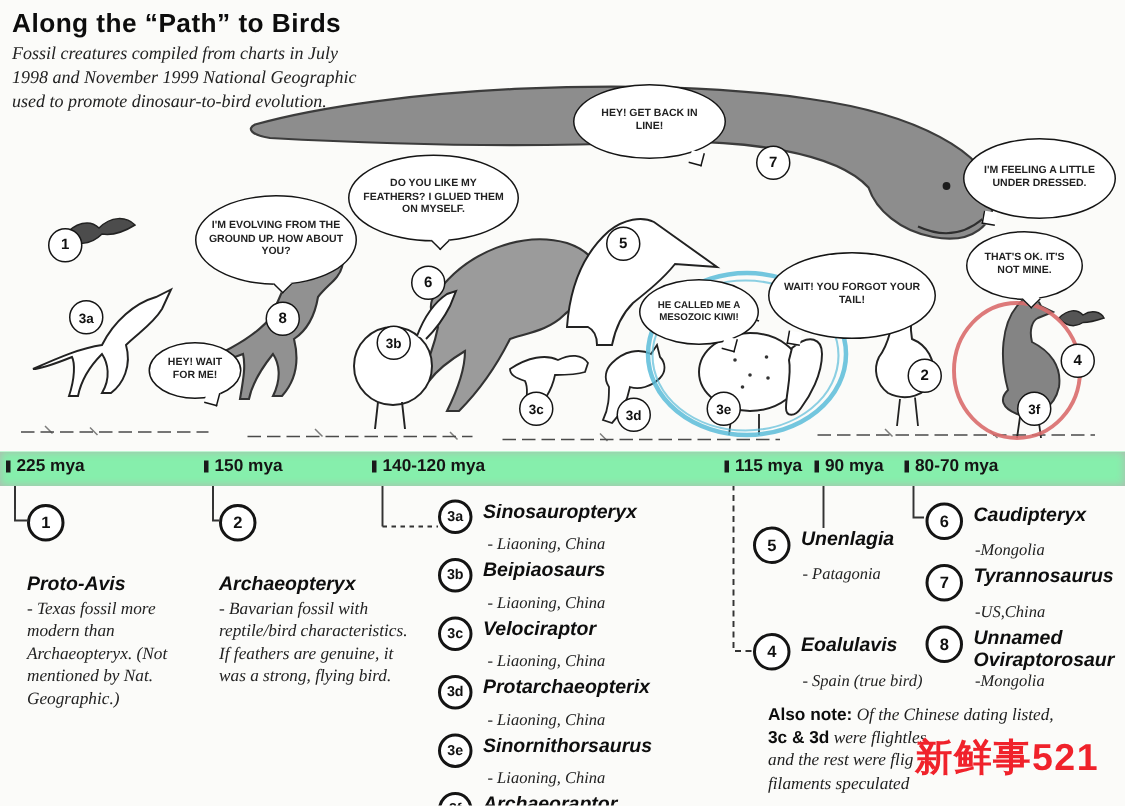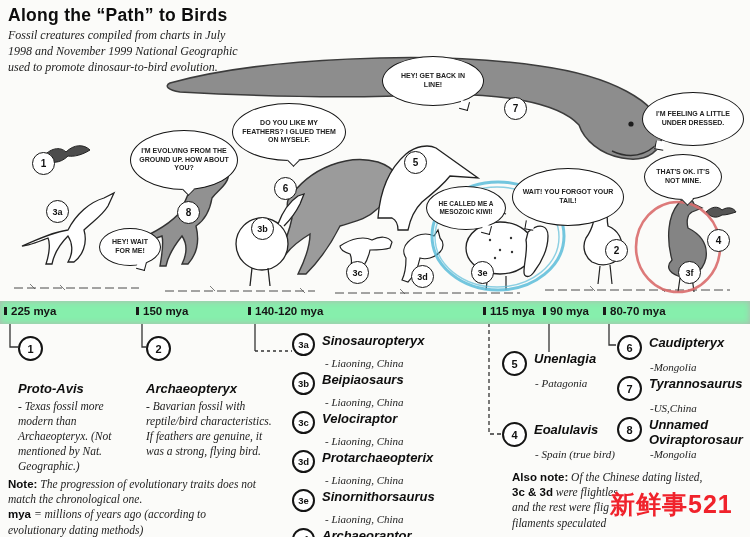--- a/index.html
+++ b/index.html
@@ -266,26 +266,20 @@
         <div class="lname">Tyrannosaurus</div>
       </div>
     <div class="lloc">-US,China</div>
     <div class="lrow">
         <div class="lcirc">8</div>
         <div class="lname" style="width:96px">Unnamed Oviraptorosaur</div>
       </div>
     <div class="lloc">-Mongolia</div>
   </div>
 
-  <div class="note" style="left:8px;top:477px;width:252px">
-    <b>Note:</b>
-    <span>The progression of evolutionary traits does not match the chronological one.</span><br>
-    <b>mya</b>
-    <span>= millions of years ago (according to evolutionary dating methods)</span>
-  </div>
 
   <div class="note" style="left:512px;top:470px;width:232px">
     <b>Also note:</b>
     <span>Of the Chinese dating listed,</span><br>
     <b>3c &amp; 3d</b>
     <span>were flightles</span><br>
     <span>and the rest were flig</span><br>
     <span>filaments speculated</span>
   </div>
 

